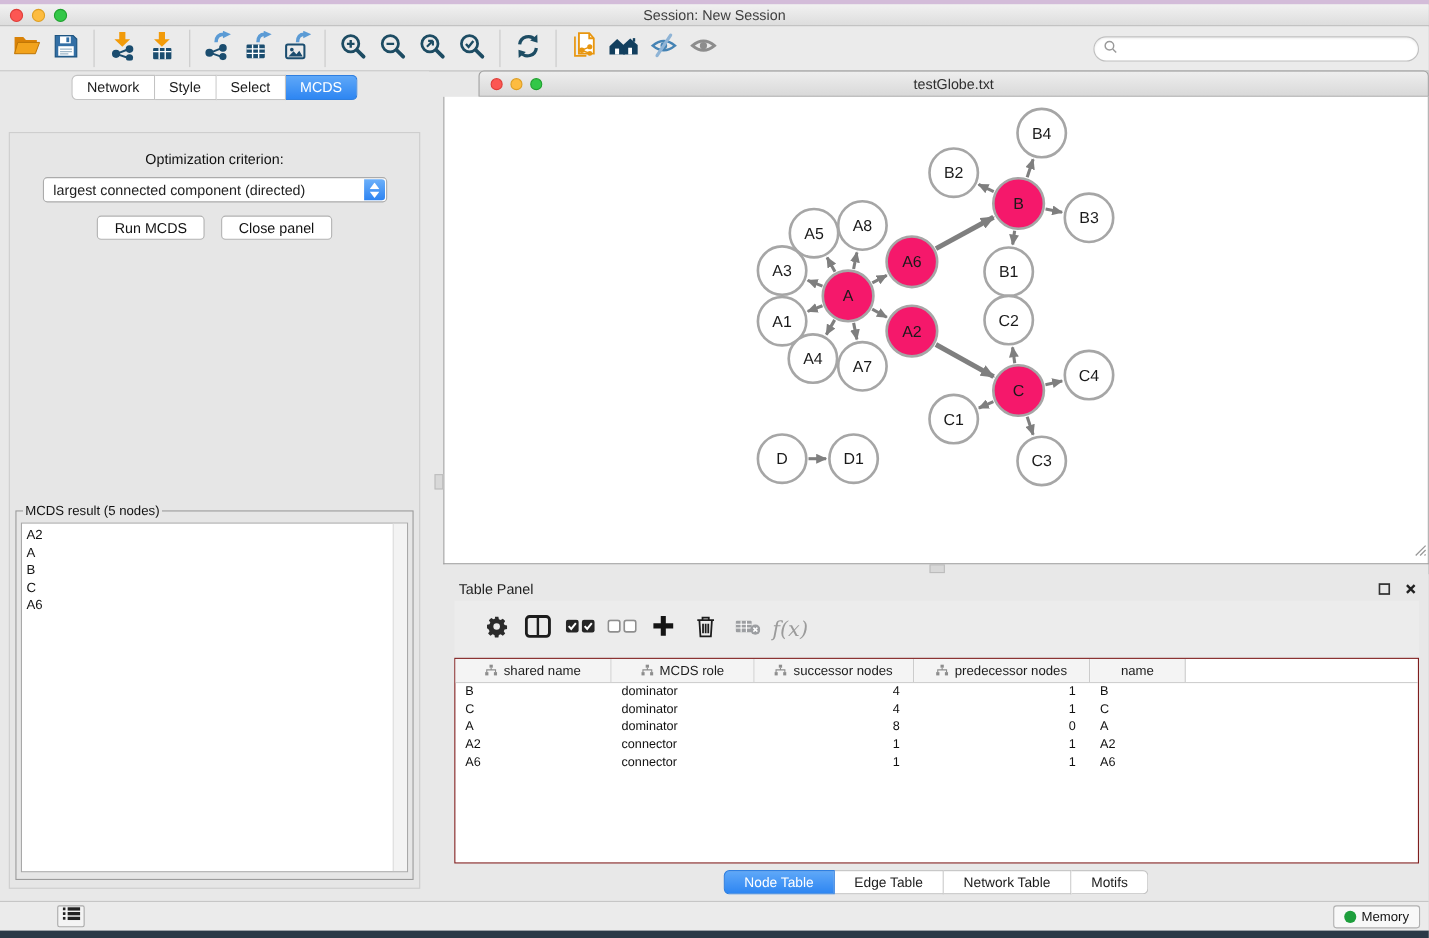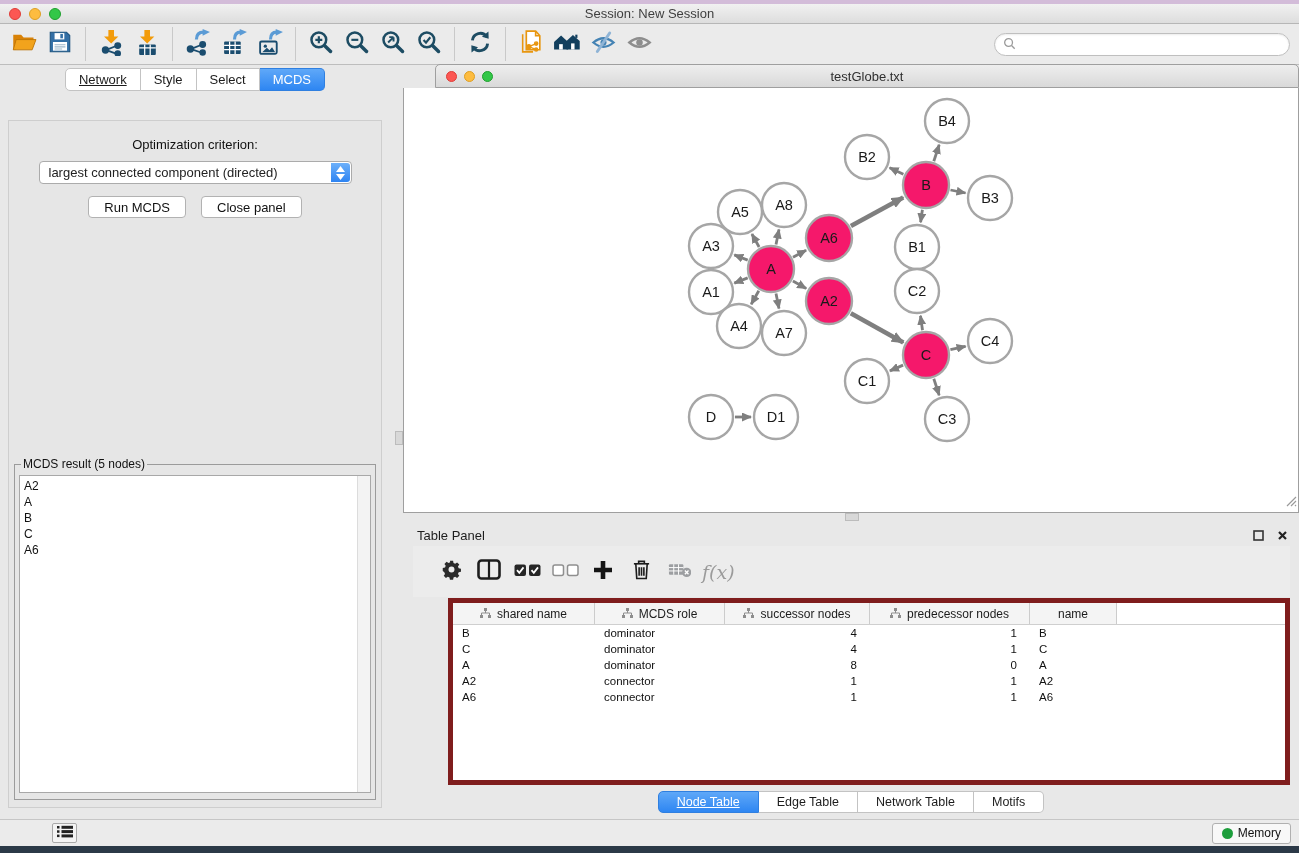--- a/index.html
+++ b/index.html
@@ -44,21 +44,21 @@
   .panel-header .ph-title { font-size:13px; color:#1d1d1d; }
   .ph-icons { margin-left:auto; display:flex; gap:10px; align-items:center; }
   .ph-icons .ph-btn { display:flex; align-items:center; justify-content:center; width:14px; height:14px; }
 
   
   .seg-group { display:flex; }
   .seg-tab {
     background:#fff; border:1px solid #c3c3c3; border-left:none;
     font-size:13px; color:#1c1c1c; padding:3px 13px; cursor:default; text-align:center;
   }
-  .seg-tab:first-child { border-left:1px solid #c3c3c3; border-radius:5px 0 0 5px;text-decoration:underline; }
+  .seg-tab:first-child { border-left:1px solid #c3c3c3; border-radius:5px 0 0 5px; }
   .seg-tab:last-child { border-radius:0 5px 5px 0; }
   .seg-tab.active { background:linear-gradient(#5fa8f8,#2e86f2); border-color:#2f7fe0; color:#fff; }
 
   
   .control-panel { position:absolute; left:0; top:65px; width:390px; height:755px; background:#e8e8e8; }
   .cp-tabs { display:flex; justify-content:center; margin-top:3px; position:relative; z-index:2; }
   .cp-inner {
     position:absolute; left:8px; right:8px; top:55px; bottom:12px;
     background:#e6e6e6; border:1px solid #cecece;
   }
@@ -114,21 +114,21 @@
   
   .table-panel { position:absolute; left:403px; top:522px; width:896px; height:298px; background:#e8e8e8; }
   .tp-toolbar {
     position:absolute; top:24px; left:10px; right:9px; height:51px; background:#ececec;
     display:flex; align-items:center; padding-left:19px; gap:0;
   }
   .tp-btn { width:38px; height:38px; display:flex; align-items:center; justify-content:center; }
   .fx-label { font-family:"DejaVu Serif","Liberation Serif",serif; font-style:italic; font-size:19px; color:#9b9b9b; }
   .tp-table {
     position:absolute; top:76px; left:10px; right:9px; bottom:35px;
-    background:#fff; border:5px solid #7f1d1d; overflow:hidden;margin-left:35px;
+    background:#fff; border:1px solid #7f1d1d; overflow:hidden;
   }
   .t-head { display:flex; height:22px; border-bottom:1px solid #cfcfcf; }
   .th {
     display:flex; align-items:center; justify-content:center; gap:6px;
     background:#f4f4f4; border-right:1px solid #cccccc; font-size:12px; color:#1c1c1c; height:100%;
   }
   .t-row { display:flex; height:16px; align-items:center; }
   .td { font-size:11.5px; color:#111; overflow:hidden; white-space:nowrap; }
   .td.left { text-align:left; padding-left:9px; }
   .td.right { text-align:right; padding-right:13px; }

